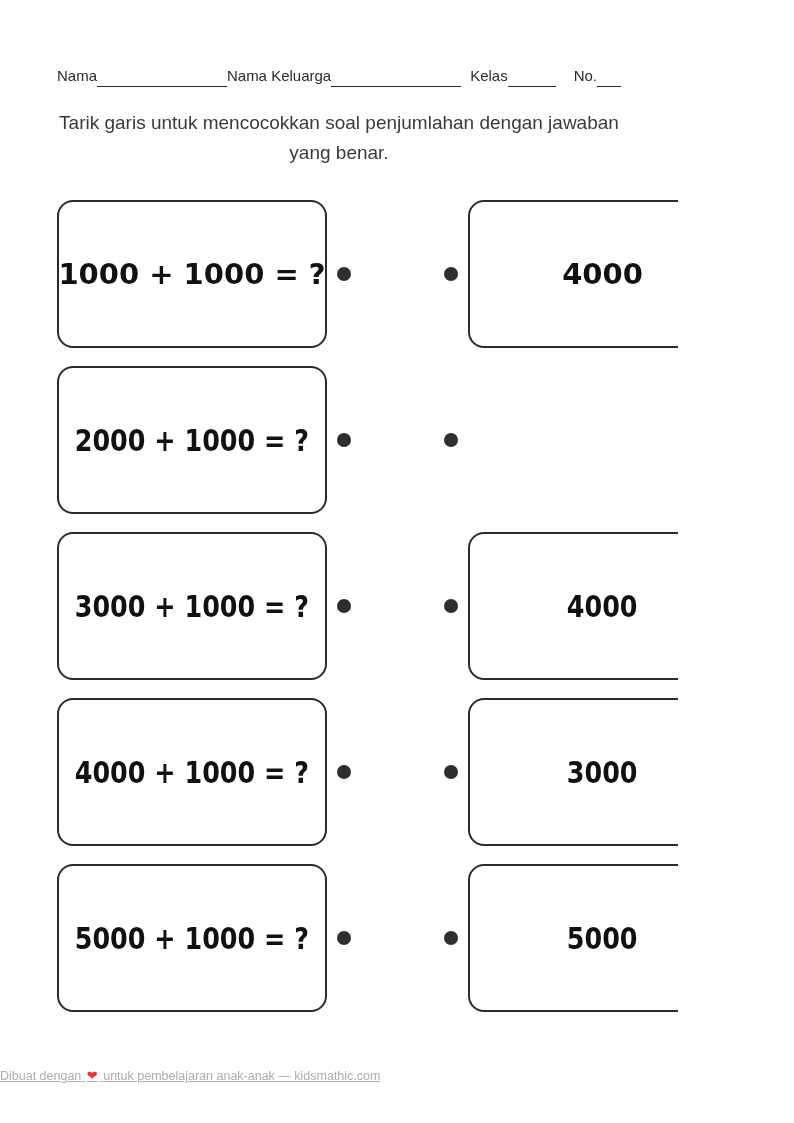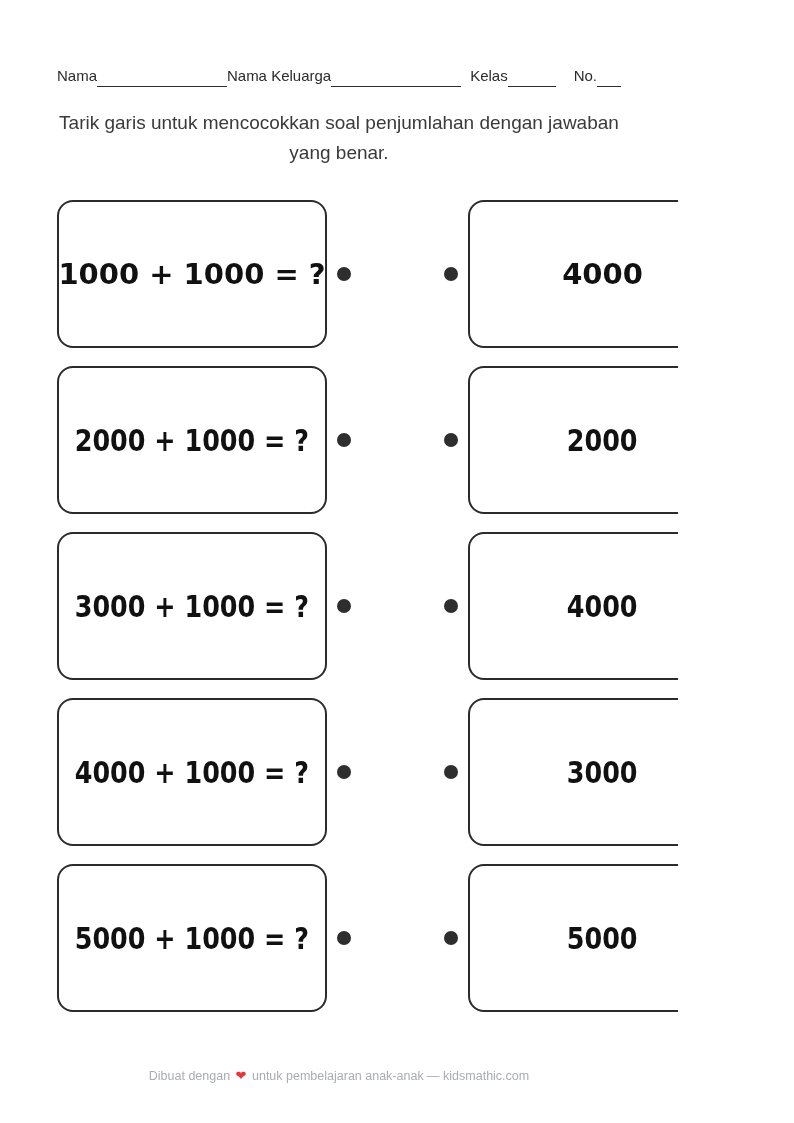--- a/index.html
+++ b/index.html
@@ -59,22 +59,22 @@
   .match-row.narrow .num{font-size:31px;transform:scaleX(0.82);}
   .dot{
     width:14px;height:14px;border-radius:50%;
     background:#2e2e2e;flex:0 0 auto;
   }
   .dot.left{margin-left:10px;}
   .dot.right{margin-left:93px;}
   
   .footer{
     position:absolute;top:1068px;left:0;right:0;
-    text-align:center;
-    font-size:12.5px;color:#a9acb3;
+    text-align:left;
+    font-size:12.5px;color:#a9acb3;text-decoration:underline;
   }
   .heart{color:#e5383b;font-size:13px;padding:0 2px;}
 </style>
 </head>
 <body>
 
 <div class="page">
 
   <div class="info-row">
     <span class="lbl">Nama</span>
@@ -103,23 +103,20 @@
         <span class="num">4000</span>
       </div>
     </div>
 
     <div class="match-row narrow">
       <div class="card problem">
         <span class="num">2000 + 1000 = ?</span>
       </div>
       <span class="dot left"></span>
       <span class="dot right"></span>
-      <div class="card answer">
-        <span class="num">2000</span>
-      </div>
     </div>
 
     <div class="match-row narrow">
       <div class="card problem">
         <span class="num">3000 + 1000 = ?</span>
       </div>
       <span class="dot left"></span>
       <span class="dot right"></span>
       <div class="card answer">
         <span class="num">4000</span>

